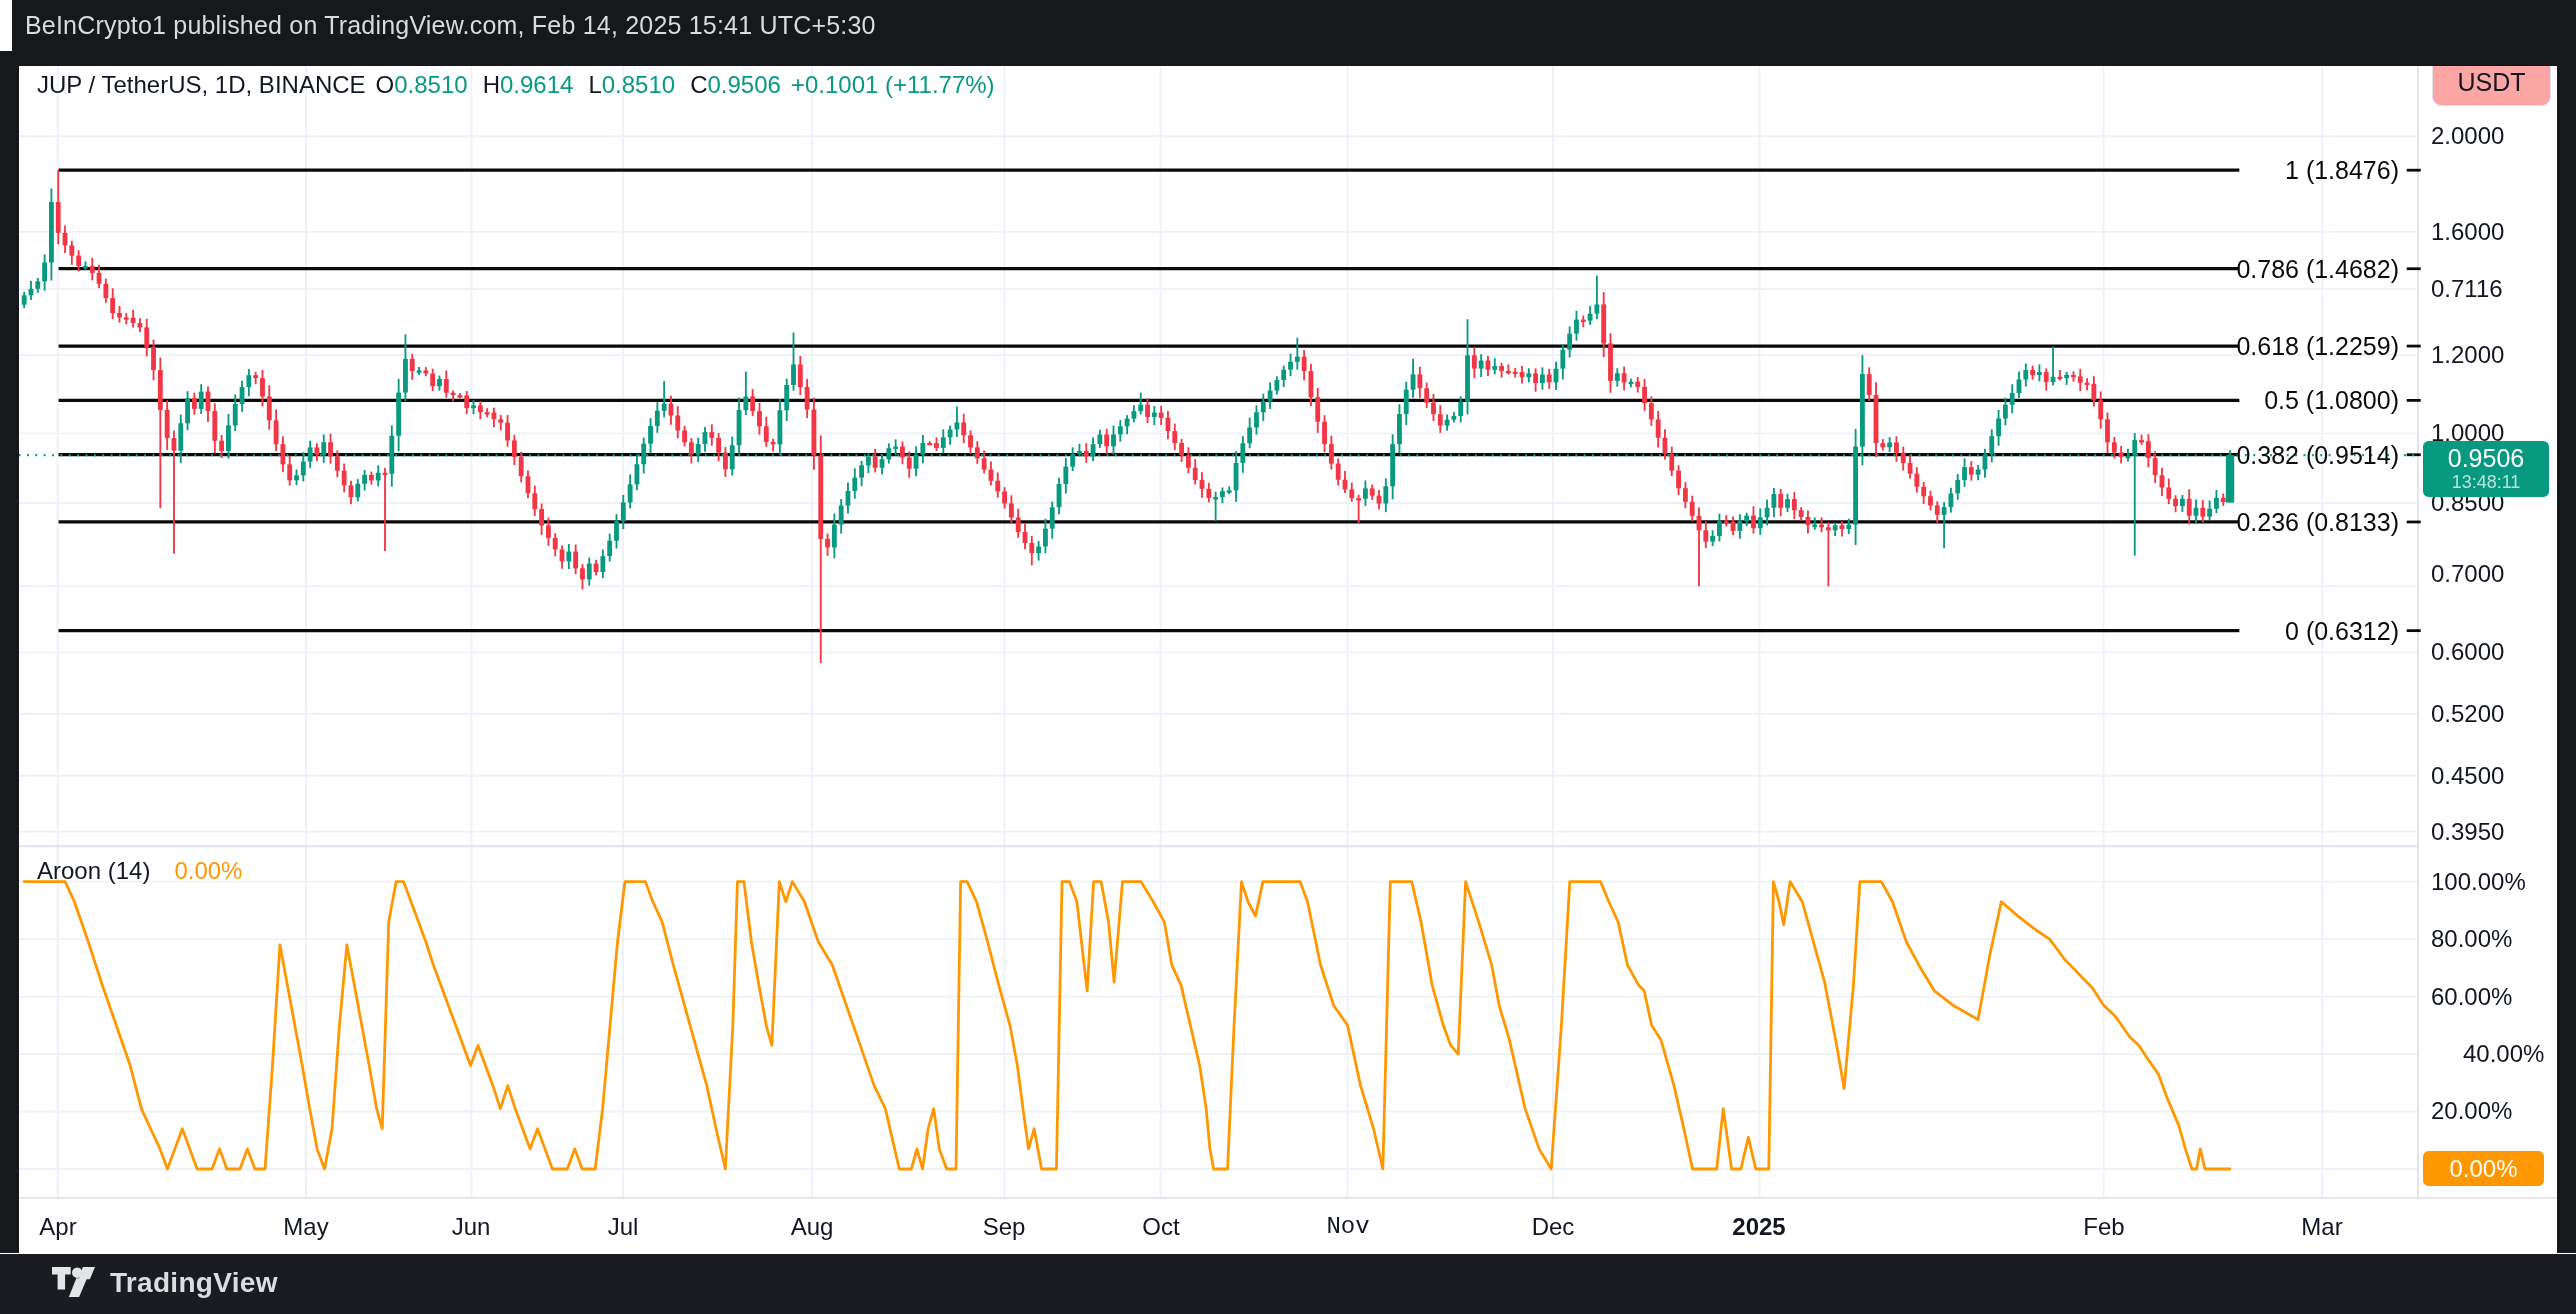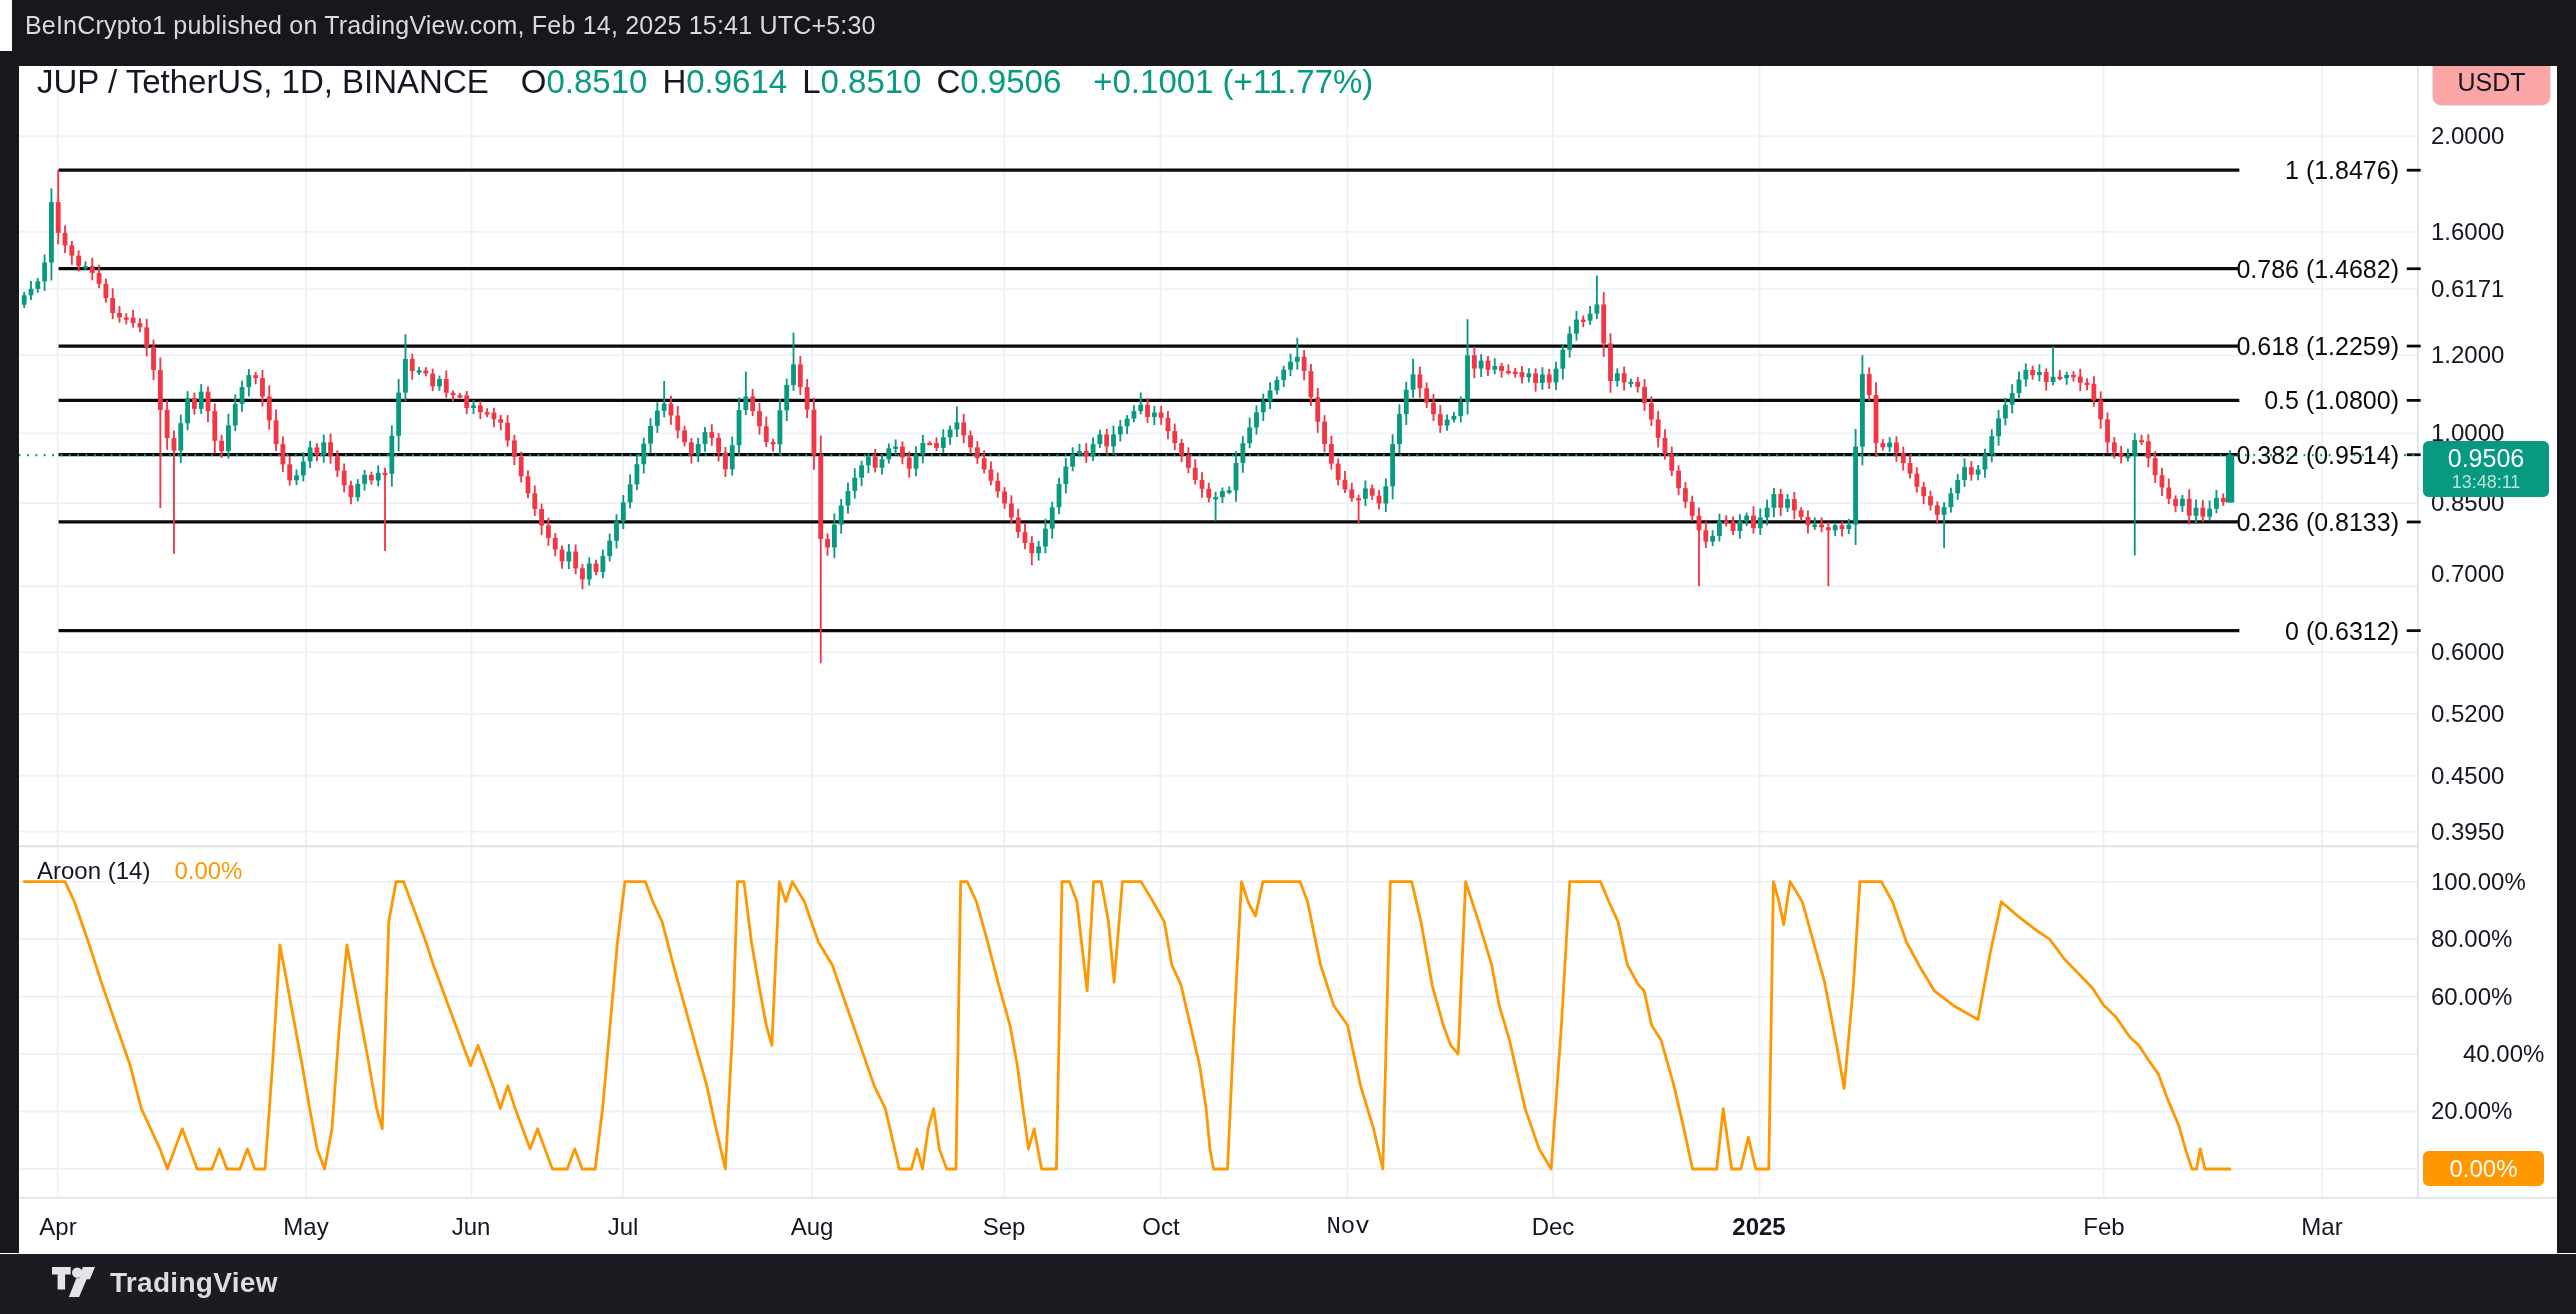--- a/index.html
+++ b/index.html
@@ -7,22 +7,22 @@
        font-family:"Liberation Sans",sans-serif;-webkit-font-smoothing:antialiased;}
   .frame{position:absolute;background:#17181c;z-index:40;}
   #frame-top{left:12px;top:0;width:2576px;height:66px;}
   #frame-left{left:0;top:51px;width:18.6px;height:1202px;}
   #frame-right{left:2557px;top:51px;width:18.6px;height:1202px;}
   #frame-bottom{left:0;top:1254px;width:2576px;height:61px;background:#1b1c21;}
   #publish-text{position:absolute;left:13px;top:0;height:51px;display:flex;align-items:center;
        color:#d9dadd;font-size:25px;font-weight:500;letter-spacing:0.2px;}
   #chart-svg{position:absolute;left:0;top:0;z-index:1;}
   .ovl{position:absolute;z-index:10;}
-  #symbol-legend{left:37px;top:63px;display:flex;align-items:center;gap:32px;
-       font-size:33px;color:#131722;}
+  #symbol-legend{left:37px;top:71px;display:flex;align-items:center;gap:10px;
+       font-size:24px;color:#131722;}
   #symbol-legend .vals{display:flex;gap:15px;}
   .ohlc-item{white-space:nowrap;}
   .ohlc-item b{font-weight:400;color:#131722;}
   .ohlc-item span{color:#089981;}
   #legend-change{color:#089981;}
   #aroon-legend{left:37px;top:857px;display:flex;align-items:center;gap:24px;font-size:24px;color:#131722;}
   #aroon-value{color:#ff9800;}
   #usdt-button{left:2432px;top:58px;width:117px;height:46px;background:#fca5a5;border:1.9px solid #dfe2ea;
        border-radius:9.3px;display:flex;align-items:center;justify-content:center;
        font-size:25px;font-weight:500;color:#131722;z-index:12;}
@@ -780,21 +780,21 @@
 <div class="ovl" id="usdt-button">USDT</div>
 <div class="ovl" id="price-badge" style="top: 441px;">
   <span class="p">0.9506</span>
   <span class="t">13:48:11</span>
 </div>
 <div class="ovl" id="aroon-badge" style="top: 1151px;">0.00%</div>
 
 <div id="labels-root">
     <div class="axis-label" style="top: 136px;">2.0000</div>
     <div class="axis-label" style="top: 232px;">1.6000</div>
-    <div class="axis-label" style="top: 289px;">0.6171</div>
+    <div class="axis-label" style="top: 289px;">0.7116</div>
     <div class="axis-label" style="top: 355px;">1.2000</div>
     <div class="axis-label" style="top: 433px;">1.0000</div>
     <div class="axis-label" style="top: 503px;">0.8500</div>
     <div class="axis-label" style="top: 574px;">0.7000</div>
     <div class="axis-label" style="top: 652px;">0.6000</div>
     <div class="axis-label" style="top: 714px;">0.5200</div>
     <div class="axis-label" style="top: 776px;">0.4500</div>
     <div class="axis-label" style="top: 832px;">0.3950</div>
     <div class="axis-label" style="top: 882px;">100.00%</div>
     <div class="axis-label" style="top: 939px;">80.00%</div>

